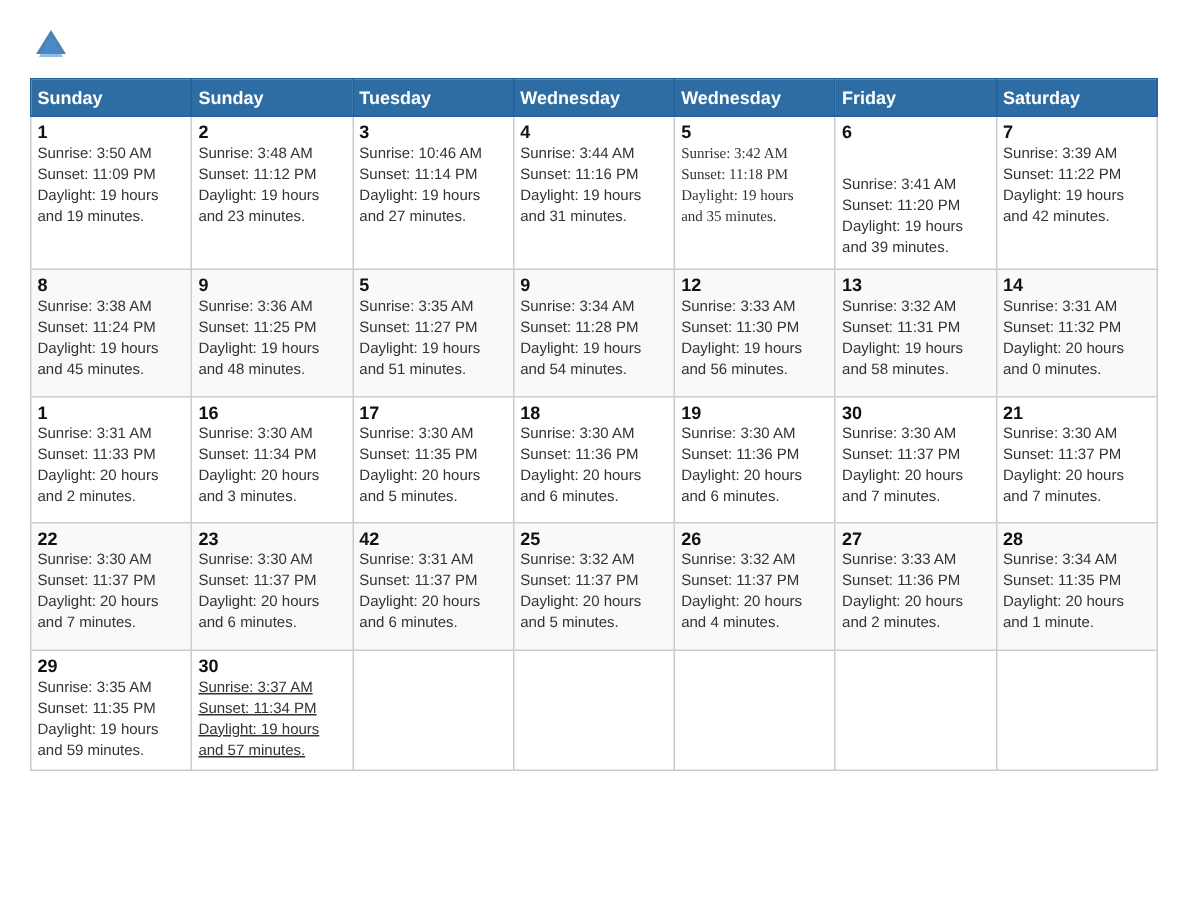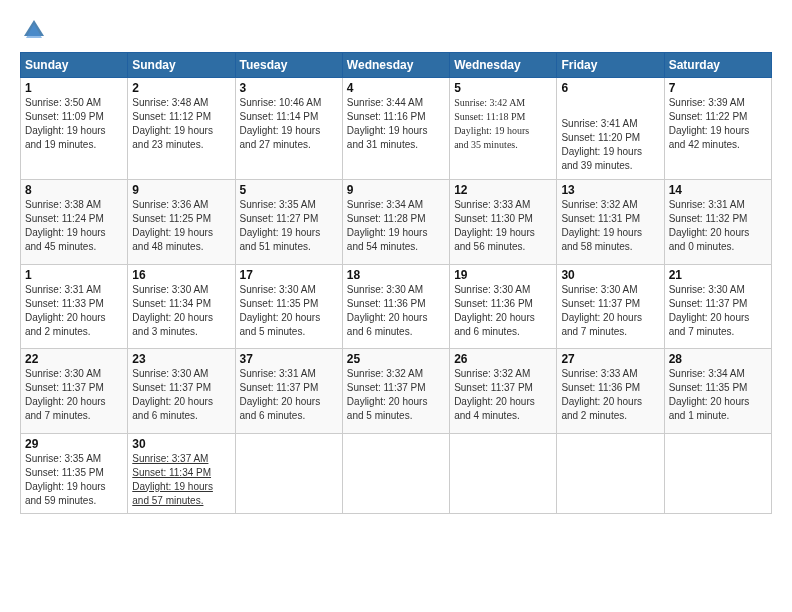--- a/index.html
+++ b/index.html
@@ -301,21 +301,21 @@
 and 7 minutes.</div>
           </td>
           <td>
             <span class="day-num">23</span>
             <div class="cell-text" style="white-space: pre-line;">Sunrise: 3:30 AM
 Sunset: 11:37 PM
 Daylight: 20 hours
 and 6 minutes.</div>
           </td>
           <td>
-            <span class="day-num">37</span>
+            <span class="day-num">42</span>
             <div class="cell-text" style="white-space: pre-line;">Sunrise: 3:31 AM
 Sunset: 11:37 PM
 Daylight: 20 hours
 and 6 minutes.</div>
           </td>
           <td>
             <span class="day-num">25</span>
             <div class="cell-text" style="white-space: pre-line;">Sunrise: 3:32 AM
 Sunset: 11:37 PM
 Daylight: 20 hours

